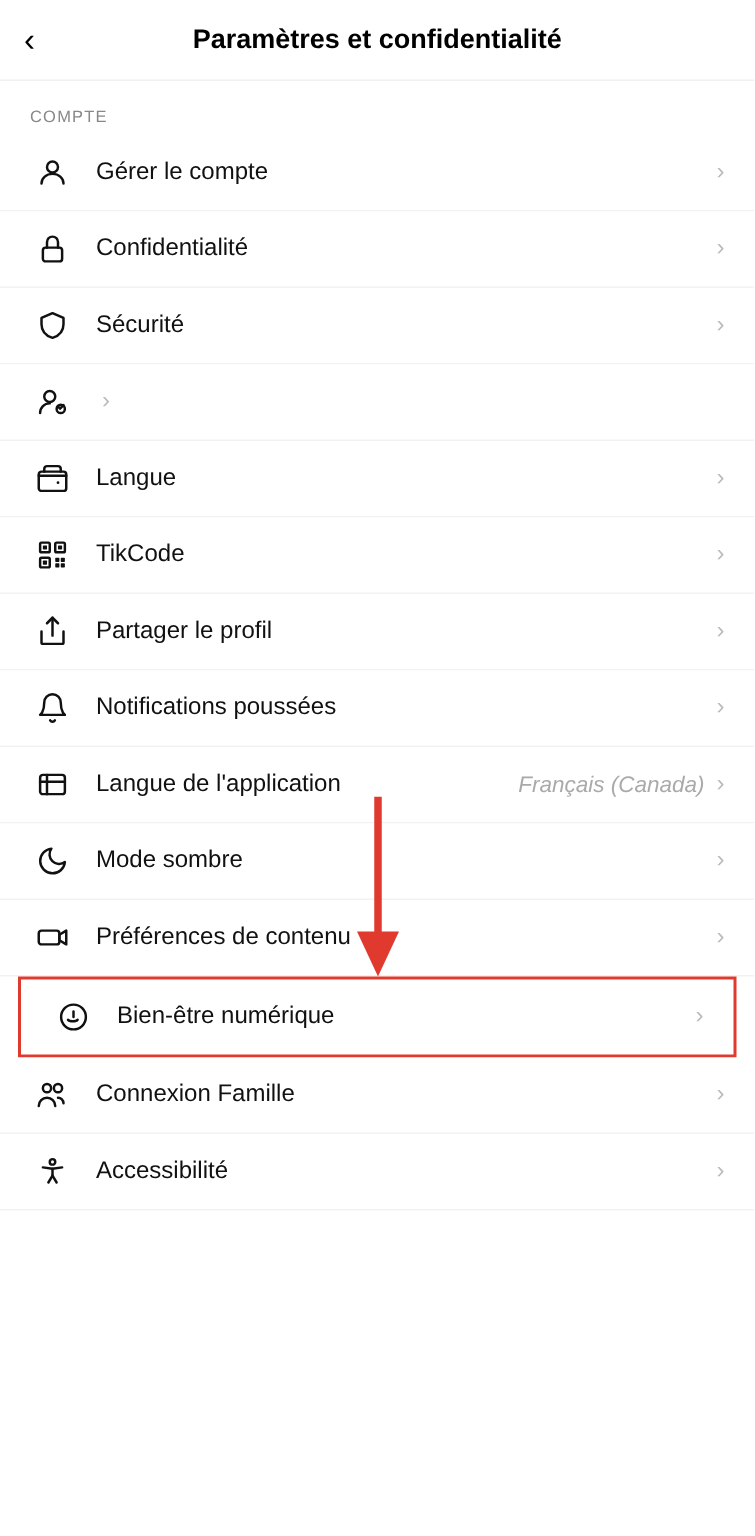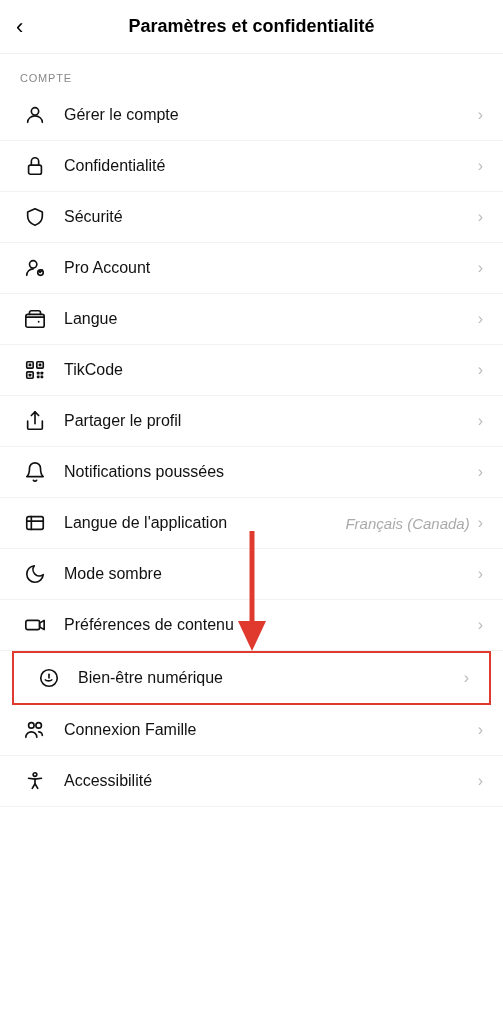--- a/index.html
+++ b/index.html
@@ -125,21 +125,20 @@
     </div>
     <div class="menu-item">
       <div class="icon-wrap">
         <svg viewBox="0 0 24 24" fill="none" stroke="#111" stroke-width="1.8" stroke-linecap="round" stroke-linejoin="round">
           <circle cx="10" cy="8" r="4"></circle>
           <path d="M3 20c0-4 3.1-7 7-7"></path>
           <circle cx="18" cy="17" r="3"></circle>
           <path d="M16 15.3l1.5 1.5 2.5-2.5"></path>
         </svg>
       </div>
-      <span class="menu-label">Pro Account</span>
 
       <span class="chevron">›</span>
     </div>
     <div class="menu-item">
       <div class="icon-wrap">
         <svg viewBox="0 0 24 24" fill="none" stroke="#111" stroke-width="1.8" stroke-linecap="round" stroke-linejoin="round">
           <rect x="2" y="7" width="20" height="14" rx="2"></rect>
           <path d="M16 14a1 1 0 100 2 1 1 0 000-2z" fill="#111" stroke="none"></path>
           <path d="M2 10h20M6 7V5a2 2 0 012-2h8a2 2 0 012 2v2"></path>
         </svg>

